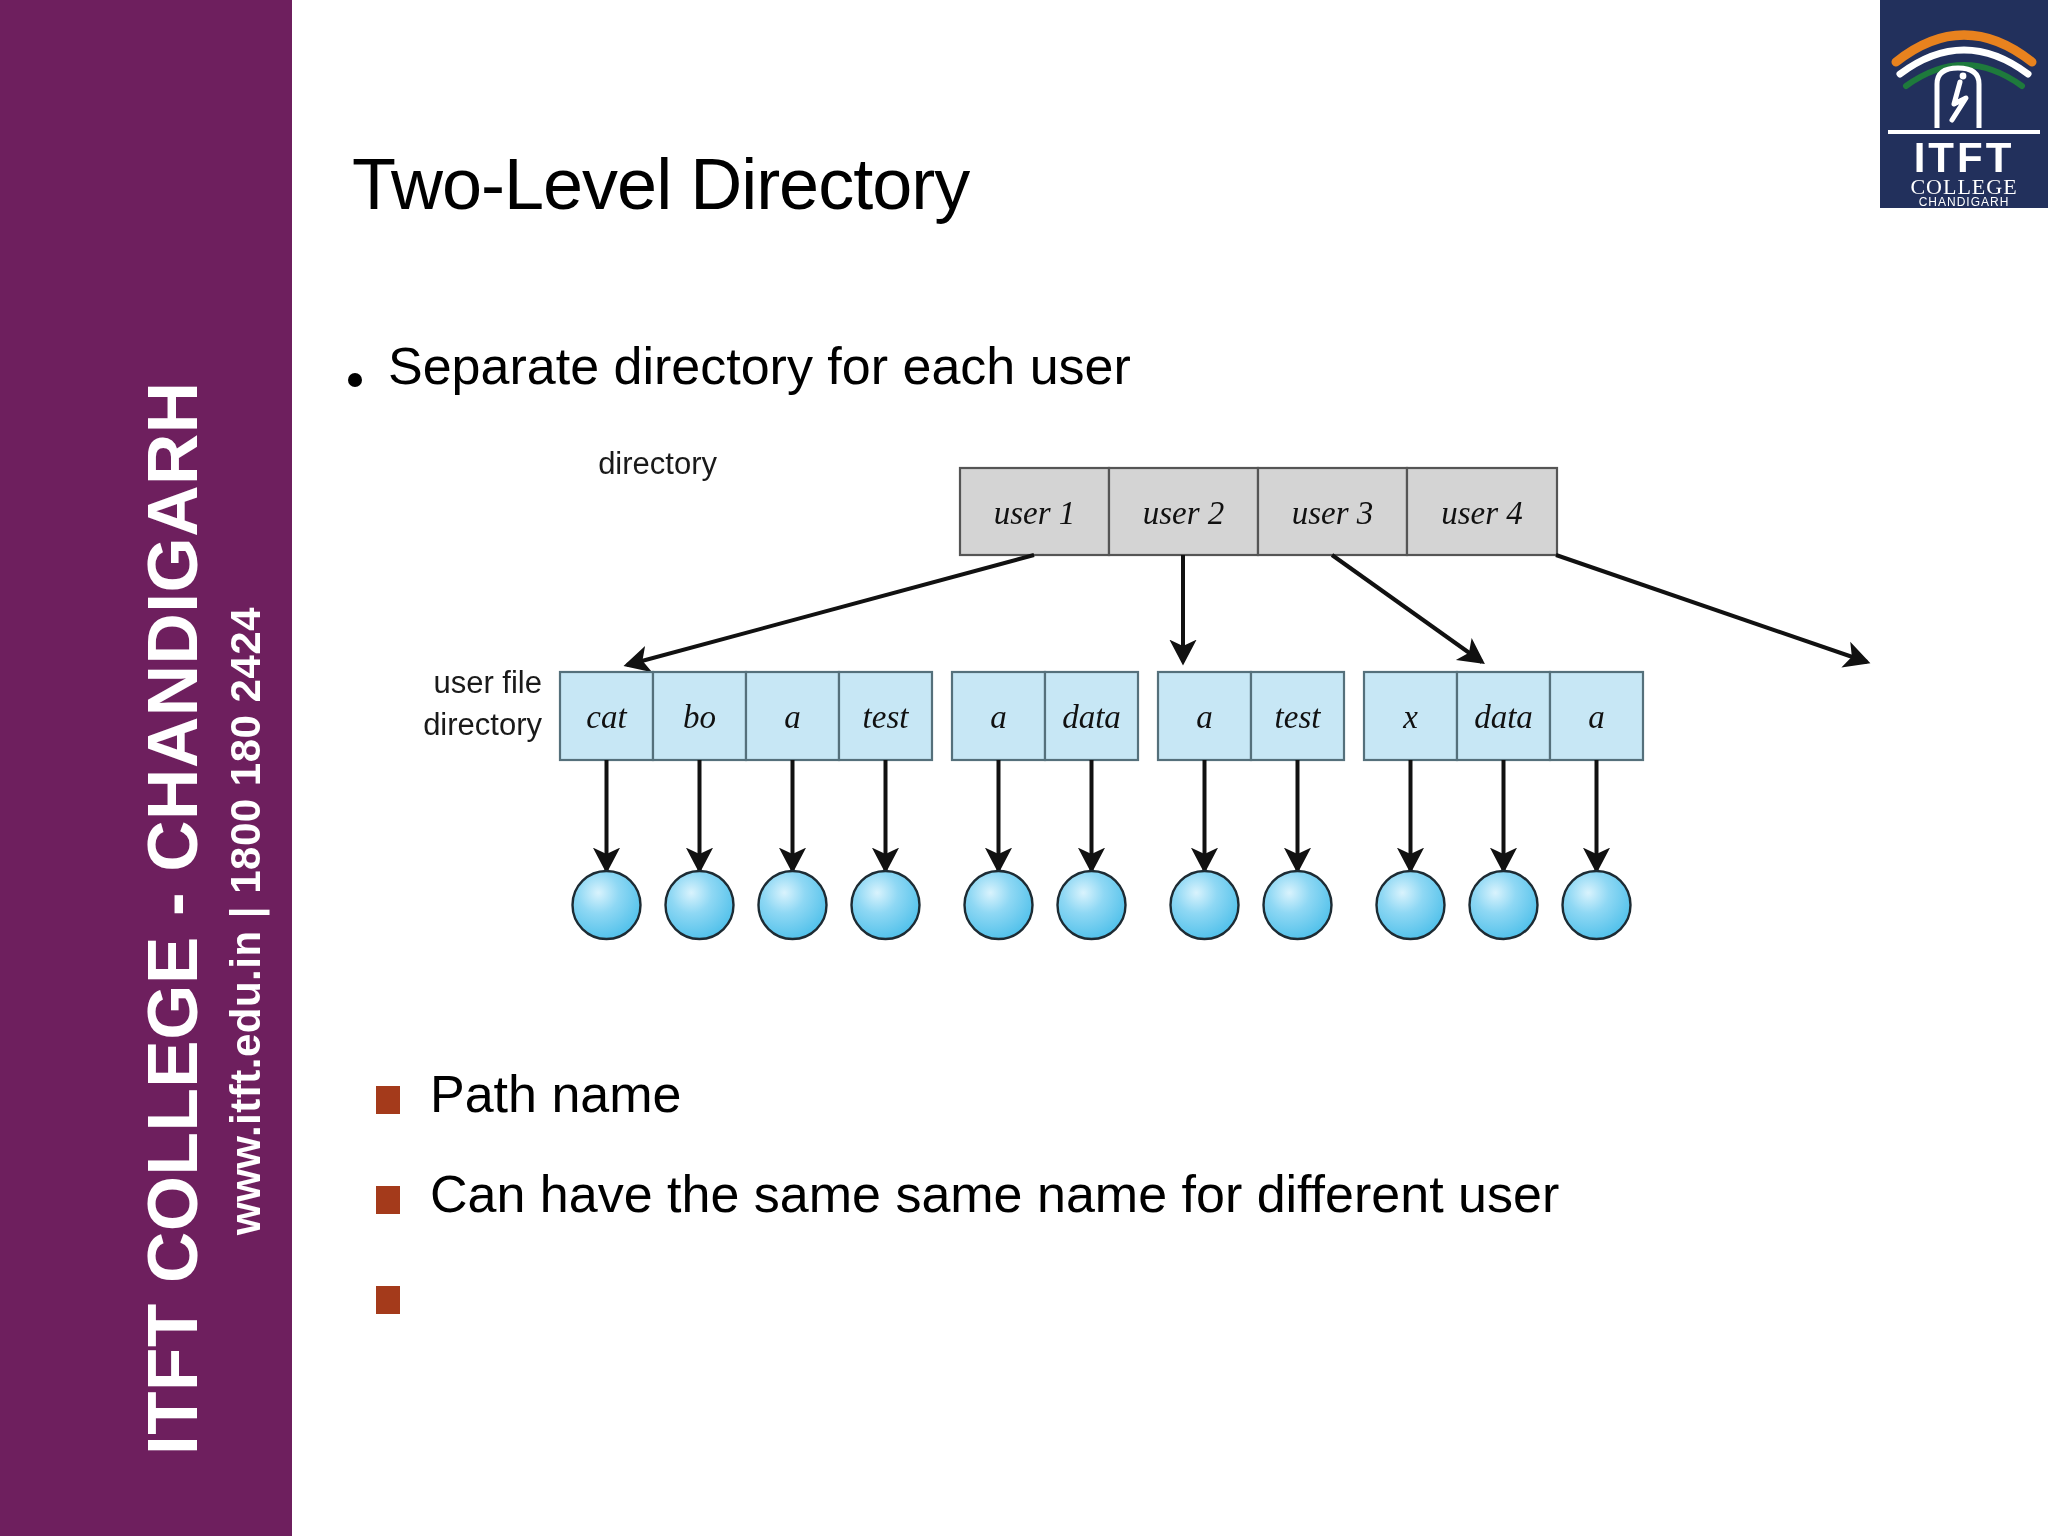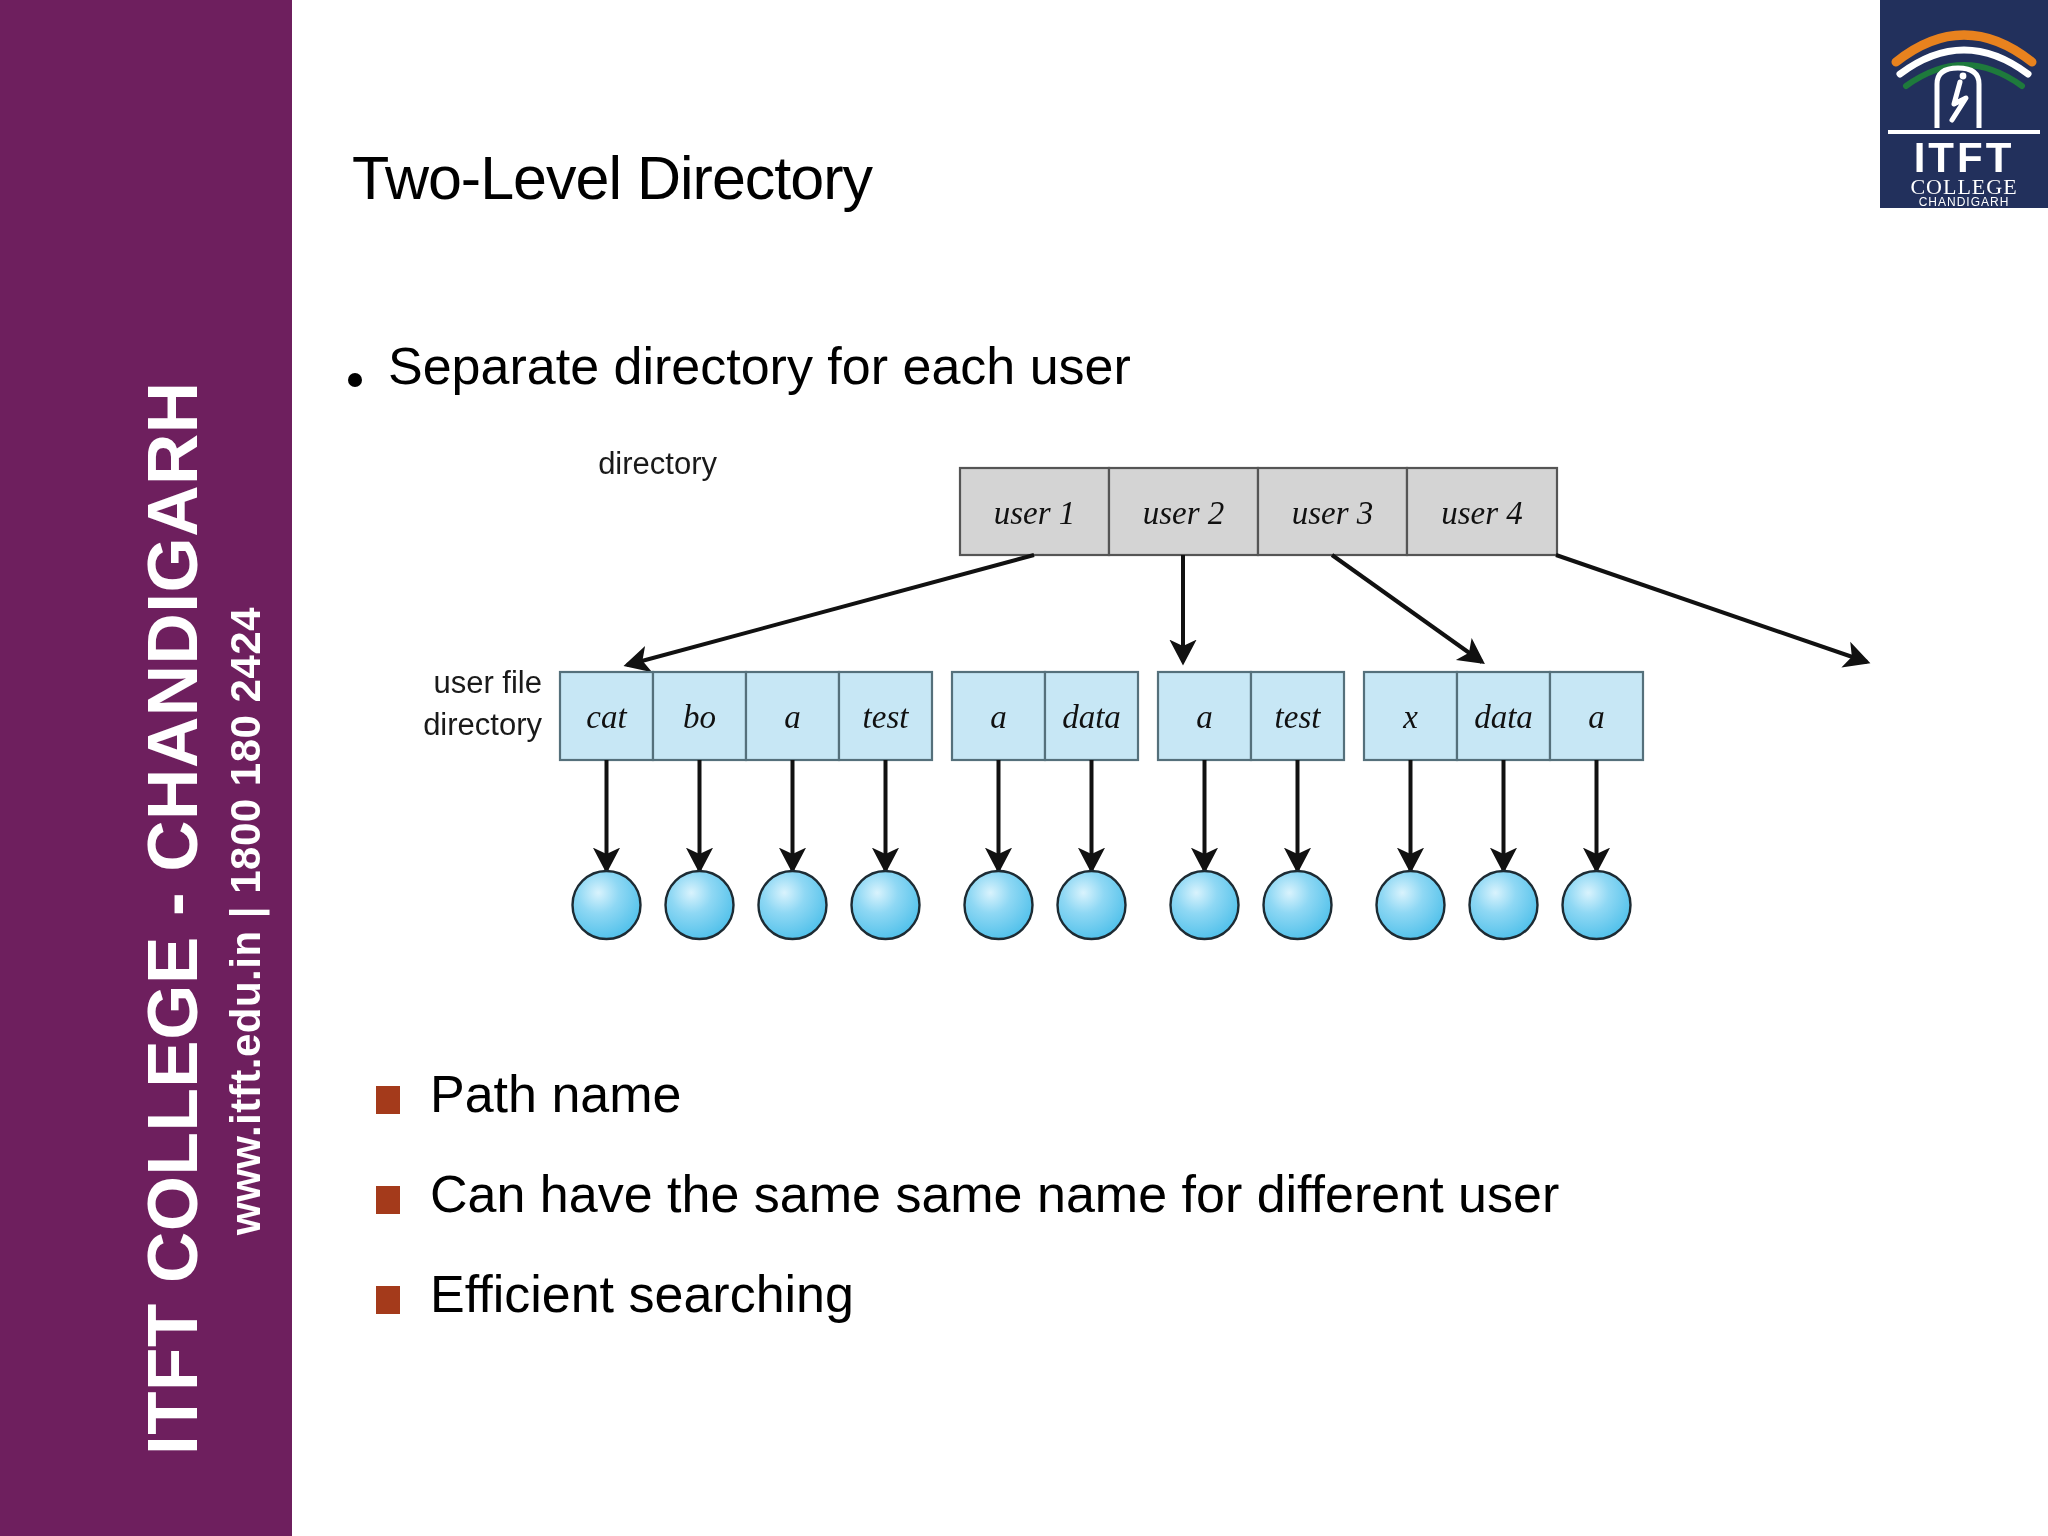--- a/index.html
+++ b/index.html
@@ -62,21 +62,21 @@
     background: #c4b5fd;
     overflow: hidden;
   }
   #logo-svg { display: block; }
 
   
   #title {
     position: absolute;
     left: 352px;
     top: 148px;
-    font-size: 61px;
+    font-size: 72px;
     line-height: 1.0;
     color: #000000;
     font-family: "Liberation Sans", sans-serif;
     font-weight: normal;
     letter-spacing: -1px;
   }
 
   
   #top-bullet {
     position: absolute;
@@ -287,15 +287,14 @@
   <div class="blitem">
     <span class="sq"></span>
     <span>Path name</span>
   </div>
   <div class="blitem">
     <span class="sq"></span>
     <span>Can have the same same name for different user</span>
   </div>
   <div class="blitem">
     <span class="sq"></span>
-    <span>Efficient searching</span>
   </div>
 </div>
 
 </body></html>

